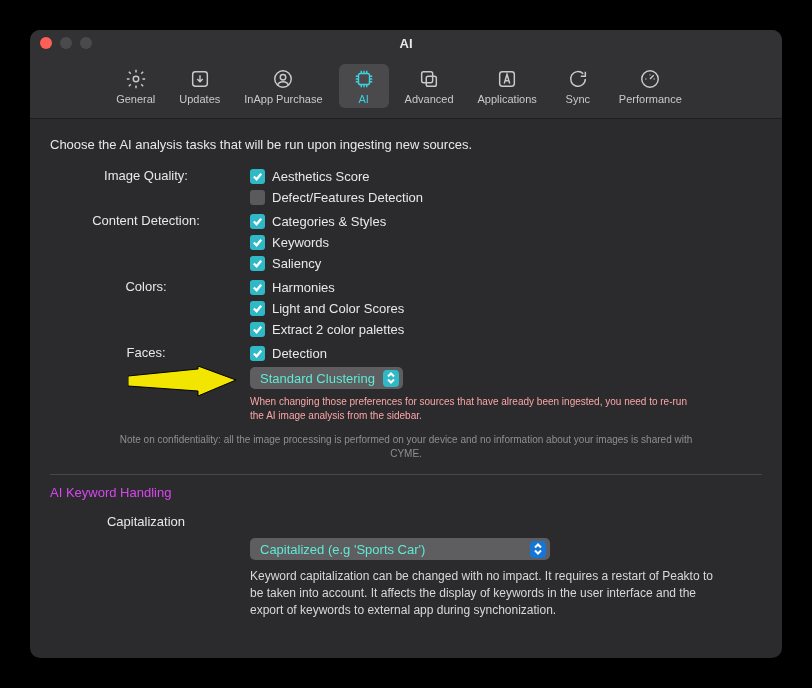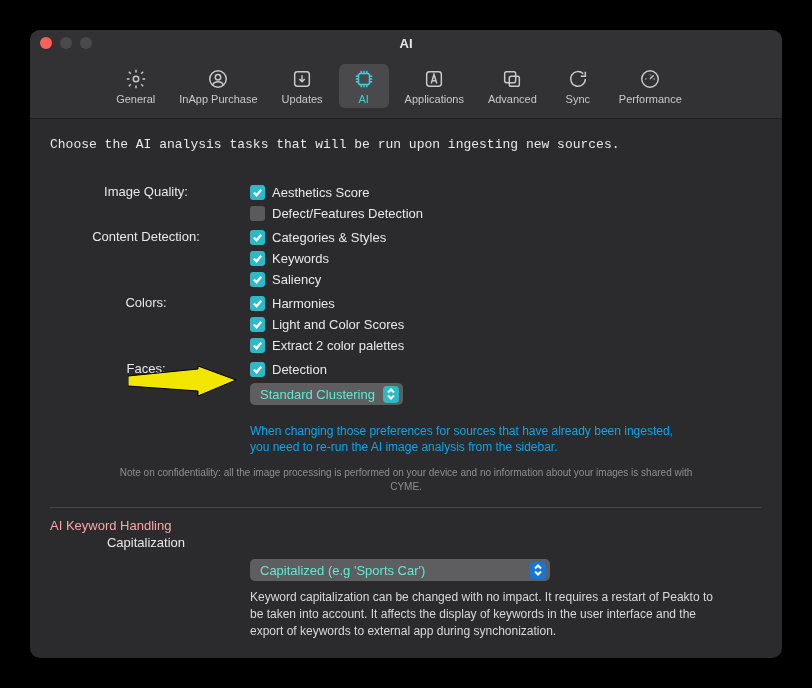--- a/index.html
+++ b/index.html
@@ -52,21 +52,21 @@
     color:#c9c9cb; font-size:11px;
   }
   .tool .ico { width:22px; height:22px; margin-bottom:3px; display:flex; align-items:center; justify-content:center; }
   .tool.selected { background:#4a4a4c; color:#3fd0df; }
   .tool.selected svg { stroke:#3fd0df; fill:none; }
   .tool svg { stroke:#c9c9cb; fill:none; stroke-width:1.6; }
   .content {
     flex:1; padding:18px 20px; overflow:auto;
     font-size:13px; color:#e8e8ea;
   }
-  .intro { margin-bottom:30px;font-family:Liberation Mono, monospace; }
+  .intro { margin-bottom:14px; }
   .row { display:flex; align-items:flex-start; margin-bottom:3px; }
   .lbl {
     width:200px; text-align:center; padding-right:8px;
     padding-top:2px; color:#e8e8ea;
   }
   .val { flex:1; }
   .chkline { display:flex; align-items:center; height:21px; }
   .chk {
     width:15px; height:15px; border-radius:3px;
     background:#2fb8c6; margin-right:7px;
@@ -83,29 +83,29 @@
   }
   .popup.blue .arrows { background:#1576d6; }
   .popup .txt { padding-right:8px; white-space:nowrap; }
   .popup .arrows {
     width:16px; height:17px; border-radius:4px;
     background:#2fb8c6; display:flex; flex-direction:column;
     align-items:center; justify-content:center;
   }
   .popup .arrows svg { width:8px; height:6px; stroke:#fff; stroke-width:2; fill:none; }
   .note1 {
-    font-size:12px; color:#0ea5e9; max-width:440px;
-    padding-top:6px; line-height:1.35;margin-top:12px;
+    font-size:10px; color:#fca5a5; max-width:440px;
+    padding-top:6px; line-height:1.35;
   }
   .note2 {
     font-size:10px; color:#8f8f91; text-align:center;
     padding:8px 60px 14px 60px; line-height:1.35;
   }
   .divider { height:1px; background:#474749; margin:0 0 10px 0; }
-  .sectionTitle { font-size:13px; color:#fca5a5; }
+  .sectionTitle { font-size:13px; color:#d946ef; margin-bottom:12px; }
   .popup.wide { width:300px; justify-content:space-between;margin-top:26px; }
   .note3 {
     font-size:12px; color:#d8d8da; line-height:1.4;
     padding-top:8px; max-width:470px;
   }
   .arrow-annot {
     position:absolute; left:128px; top:366px;
     pointer-events:none;
   }
 </style>
@@ -129,62 +129,62 @@
         <svg viewBox="0 0 24 24">
             <circle cx="12" cy="12" r="3"></circle>
             <path d="M12 2v3M12 19v3M4.2 4.2l2.1 2.1M17.7 17.7l2.1 2.1M2 12h3M19 12h3M4.2 19.8l2.1-2.1M17.7 6.3l2.1-2.1"></path>
           </svg>
       </div>
       <span>General</span>
     </div>
     <div class="tool">
       <div class="ico">
         <svg viewBox="0 0 24 24">
+            <rect x="4" y="4" width="16" height="16" rx="3"></rect>
+            <path d="M12 8v6M9 12l3 3 3-3"></path>
+          </svg>
+      </div>
+      <span>Updates</span>
+    </div>
+    <div class="tool">
+      <div class="ico">
+        <svg viewBox="0 0 24 24">
             <circle cx="12" cy="12" r="9"></circle>
             <circle cx="12" cy="10" r="3"></circle>
             <path d="M6 19c1-3 4-4 6-4s5 1 6 4"></path>
           </svg>
       </div>
       <span>InApp Purchase</span>
     </div>
-    <div class="tool">
-      <div class="ico">
-        <svg viewBox="0 0 24 24">
-            <rect x="4" y="4" width="16" height="16" rx="3"></rect>
-            <path d="M12 8v6M9 12l3 3 3-3"></path>
-          </svg>
-      </div>
-      <span>Updates</span>
-    </div>
     <div class="tool selected">
       <div class="ico">
         <svg viewBox="0 0 24 24">
             <rect x="6" y="6" width="12" height="12" rx="2"></rect>
             <path d="M9 3v3M12 3v3M15 3v3M9 18v3M12 18v3M15 18v3M3 9h3M3 12h3M3 15h3M18 9h3M18 12h3M18 15h3"></path>
           </svg>
       </div>
       <span>AI</span>
     </div>
     <div class="tool">
       <div class="ico">
         <svg viewBox="0 0 24 24">
+            <rect x="4" y="4" width="12" height="12" rx="2"></rect>
+            <rect x="9" y="9" width="11" height="11" rx="2"></rect>
+          </svg>
+      </div>
+      <span>Advanced</span>
+    </div>
+    <div class="tool">
+      <div class="ico">
+        <svg viewBox="0 0 24 24">
             <rect x="4" y="4" width="16" height="16" rx="3"></rect>
             <path d="M9 17l3-10 3 10M10 14h4"></path>
           </svg>
       </div>
       <span>Applications</span>
-    </div>
-    <div class="tool">
-      <div class="ico">
-        <svg viewBox="0 0 24 24">
-            <rect x="4" y="4" width="12" height="12" rx="2"></rect>
-            <rect x="9" y="9" width="11" height="11" rx="2"></rect>
-          </svg>
-      </div>
-      <span>Advanced</span>
     </div>
     <div class="tool">
       <div class="ico">
         <svg viewBox="0 0 24 24">
             <path d="M20 12a8 8 0 1 1-2.3-5.7M20 4v5h-5"></path>
           </svg>
       </div>
       <span>Sync</span>
     </div>
     <div class="tool">

